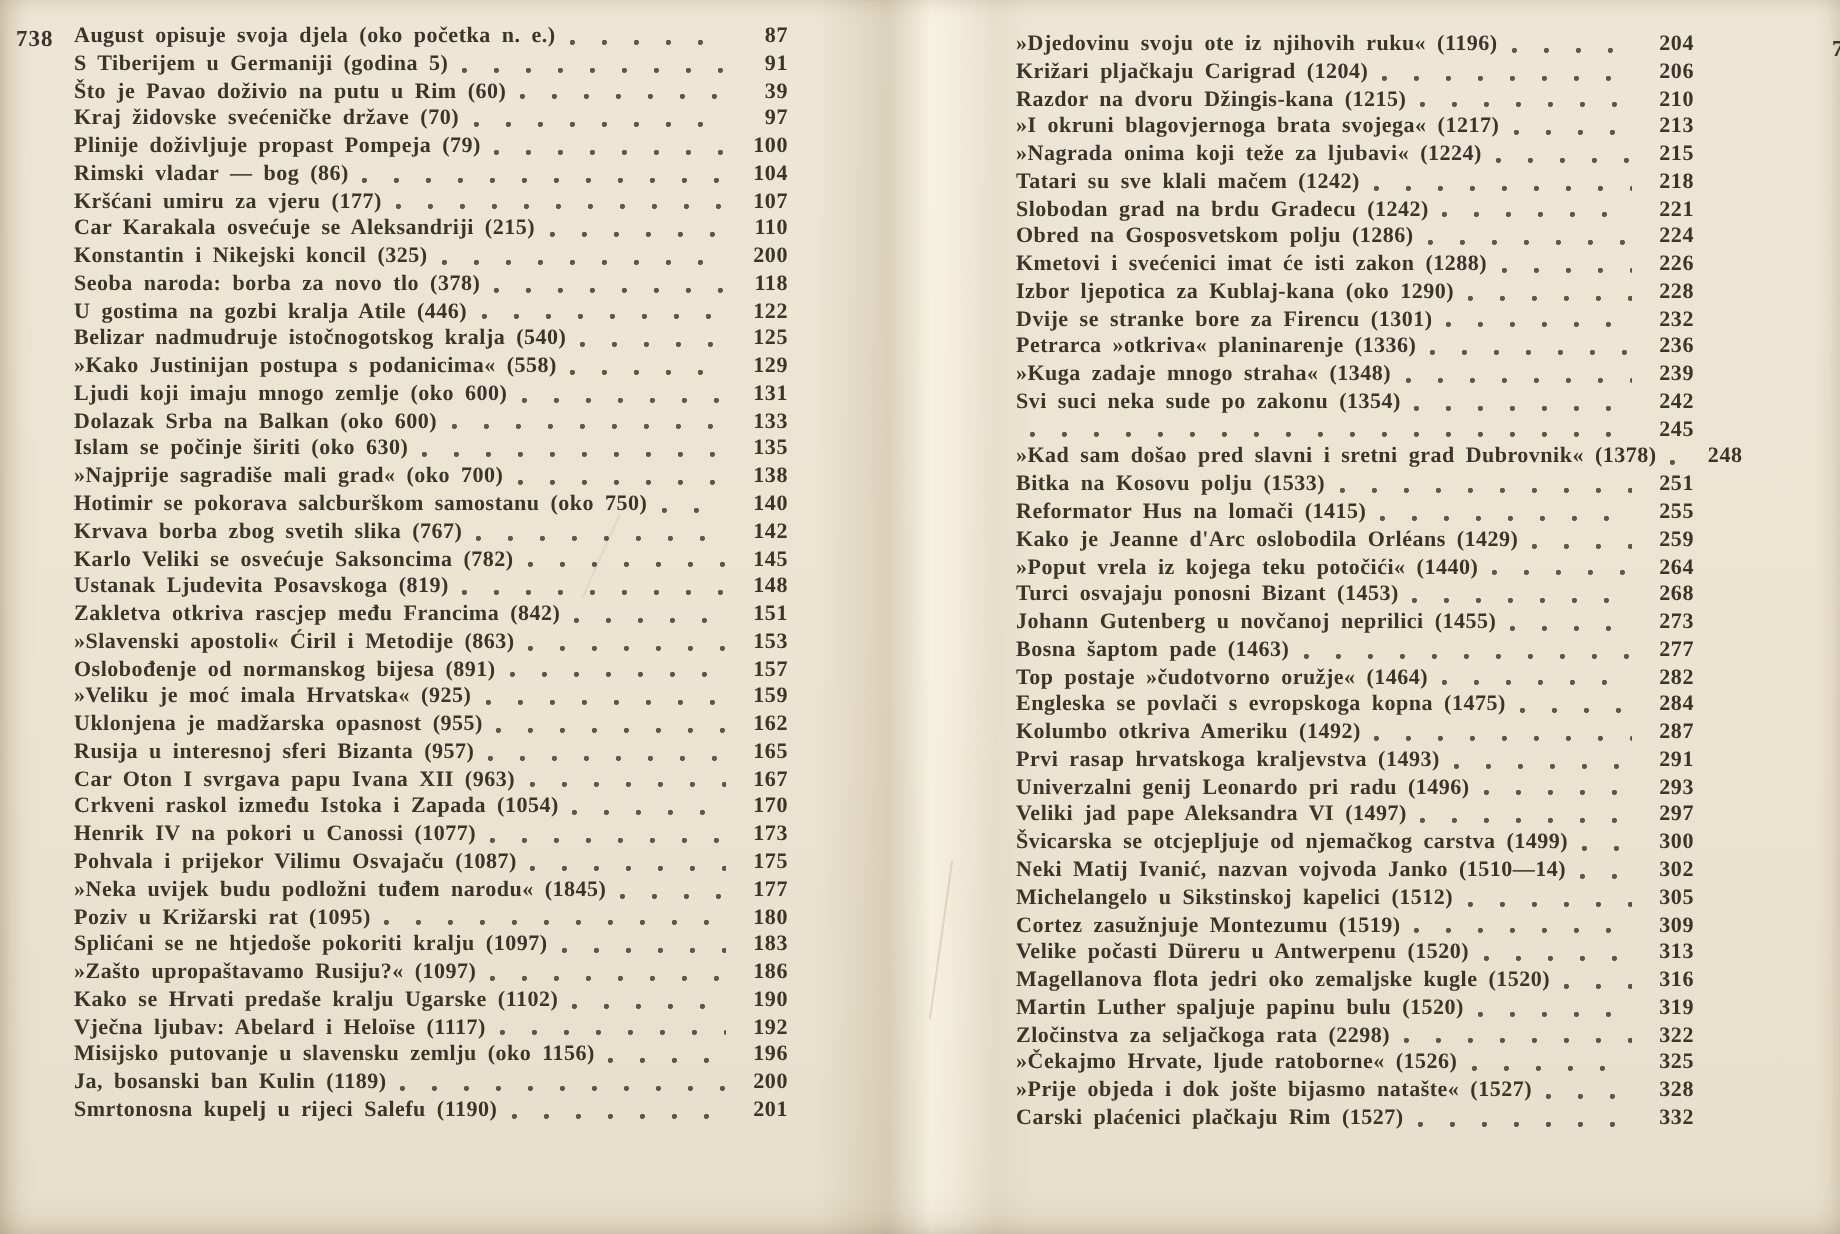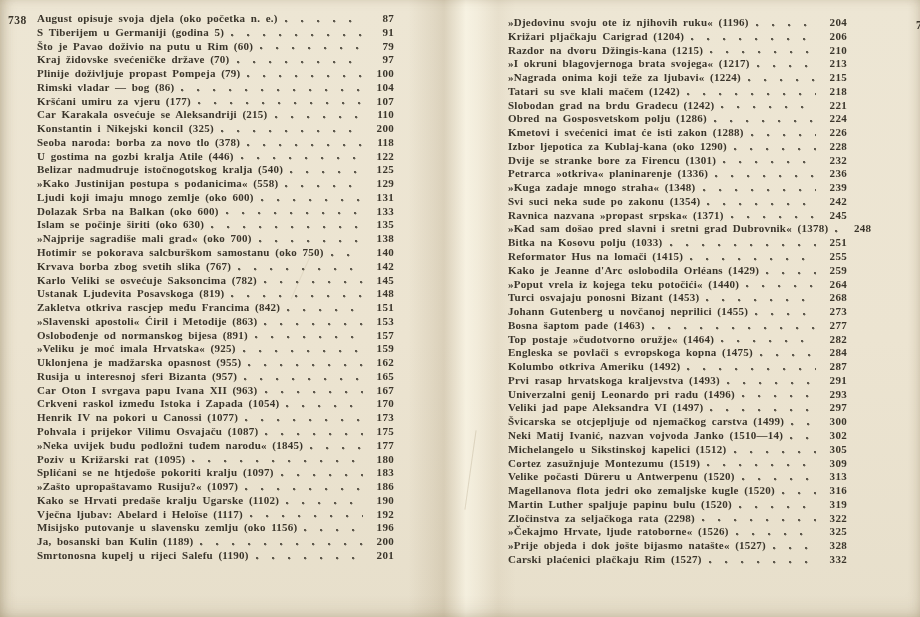--- a/index.html
+++ b/index.html
@@ -91,21 +91,21 @@
         <span class="pnum">87</span>
       </div>
       <div class="row">
         <span class="title">S Tiberijem u Germaniji (godina 5)</span>
         <span class="leader"></span>
         <span class="pnum">91</span>
       </div>
       <div class="row">
         <span class="title">Što je Pavao doživio na putu u Rim (60)</span>
         <span class="leader"></span>
-        <span class="pnum">79</span>
+        <span class="pnum">39</span>
       </div>
       <div class="row">
         <span class="title">Kraj židovske svećeničke države (70)</span>
         <span class="leader"></span>
         <span class="pnum">97</span>
       </div>
       <div class="row">
         <span class="title">Plinije doživljuje propast Pompeja (79)</span>
         <span class="leader"></span>
         <span class="pnum">100</span>
@@ -352,31 +352,30 @@
         <span class="title">»Kuga zadaje mnogo straha« (1348)</span>
         <span class="leader"></span>
         <span class="pnum">239</span>
       </div>
       <div class="row">
         <span class="title">Svi suci neka sude po zakonu (1354)</span>
         <span class="leader"></span>
         <span class="pnum">242</span>
       </div>
       <div class="row">
-        <span class="title">Ravnica nazvana »propast srpska« (1371)</span>
         <span class="leader"></span>
         <span class="pnum">245</span>
       </div>
       <div class="row">
         <span class="title">»Kad sam došao pred slavni i sretni grad Dubrovnik« (1378)</span>
         <span class="leader"></span>
         <span class="pnum">248</span>
       </div>
       <div class="row">
-        <span class="title">Bitka na Kosovu polju (1033)</span>
+        <span class="title">Bitka na Kosovu polju (1533)</span>
         <span class="leader"></span>
         <span class="pnum">251</span>
       </div>
       <div class="row">
         <span class="title">Reformator Hus na lomači (1415)</span>
         <span class="leader"></span>
         <span class="pnum">255</span>
       </div>
       <div class="row">
         <span class="title">Kako je Jeanne d'Arc oslobodila Orléans (1429)</span>

